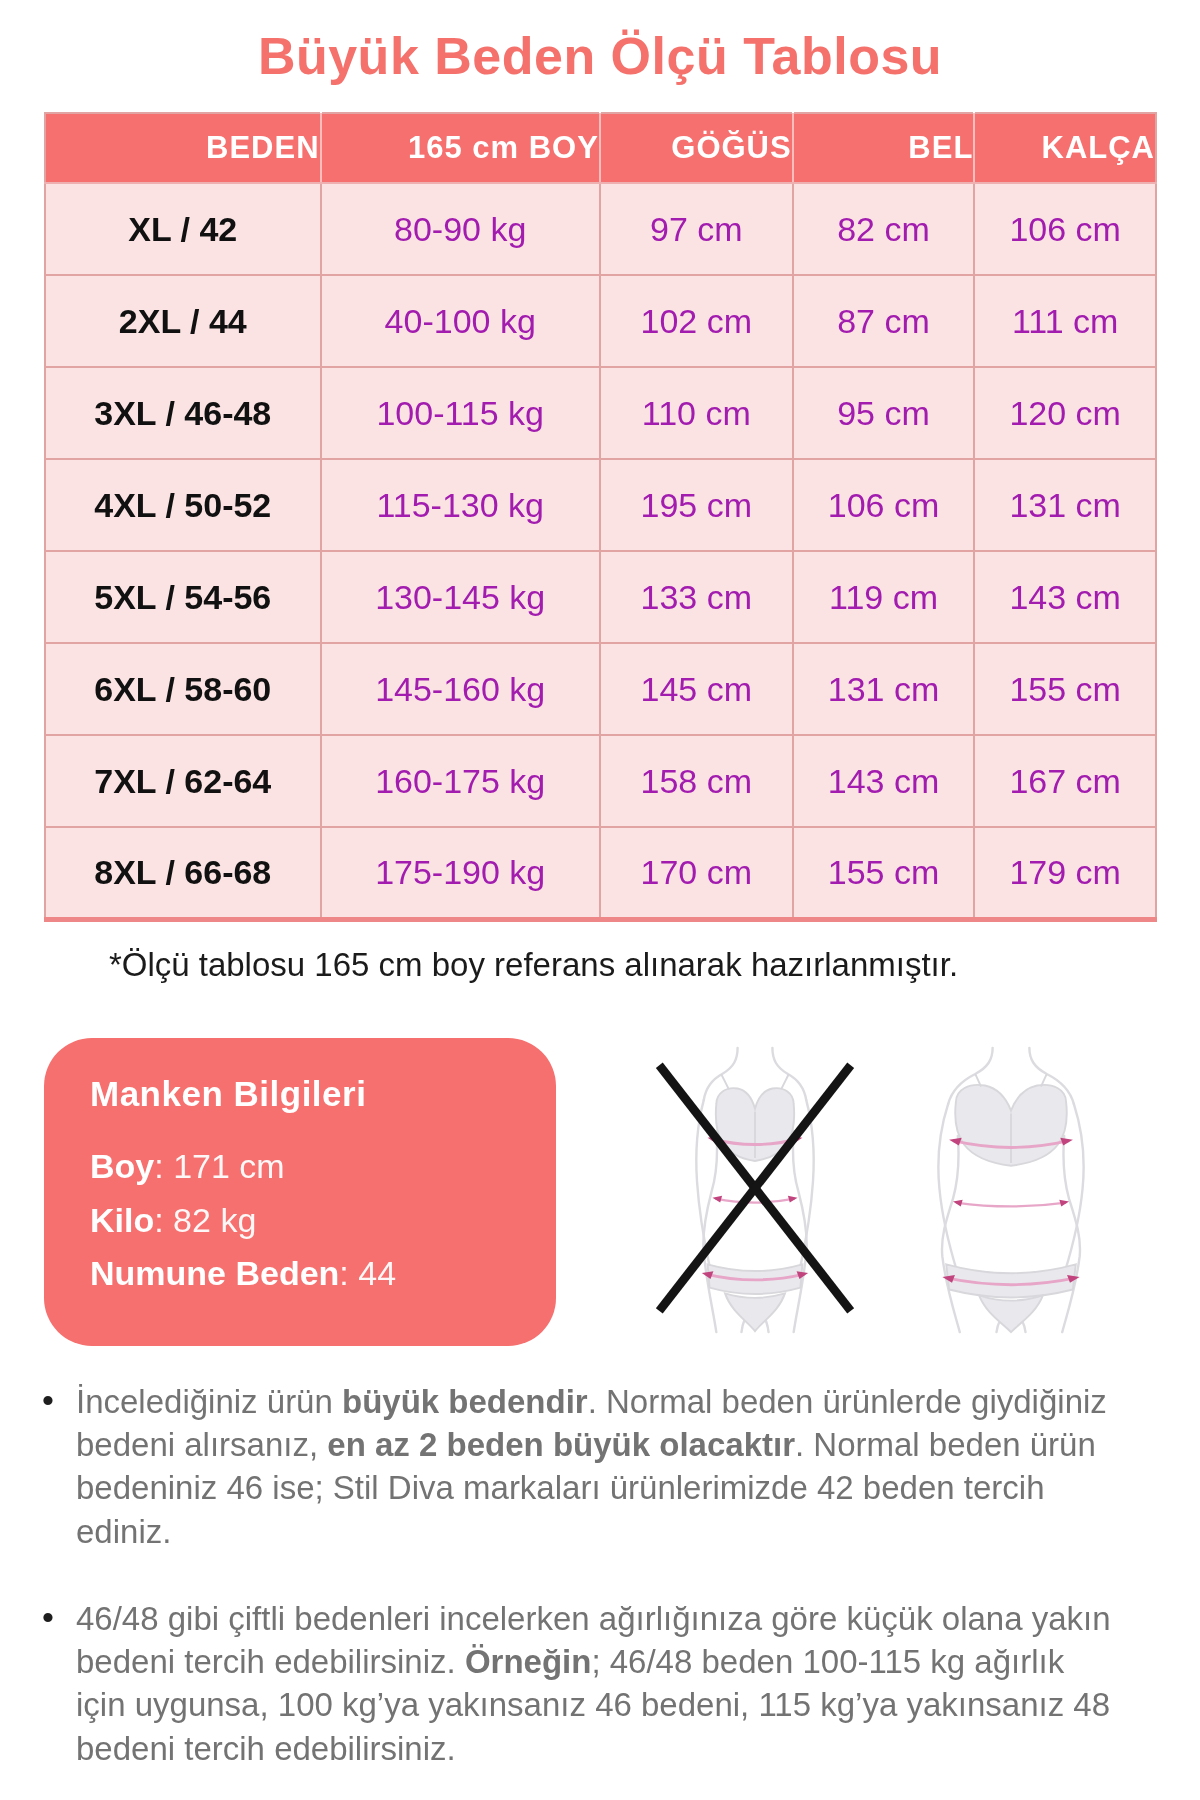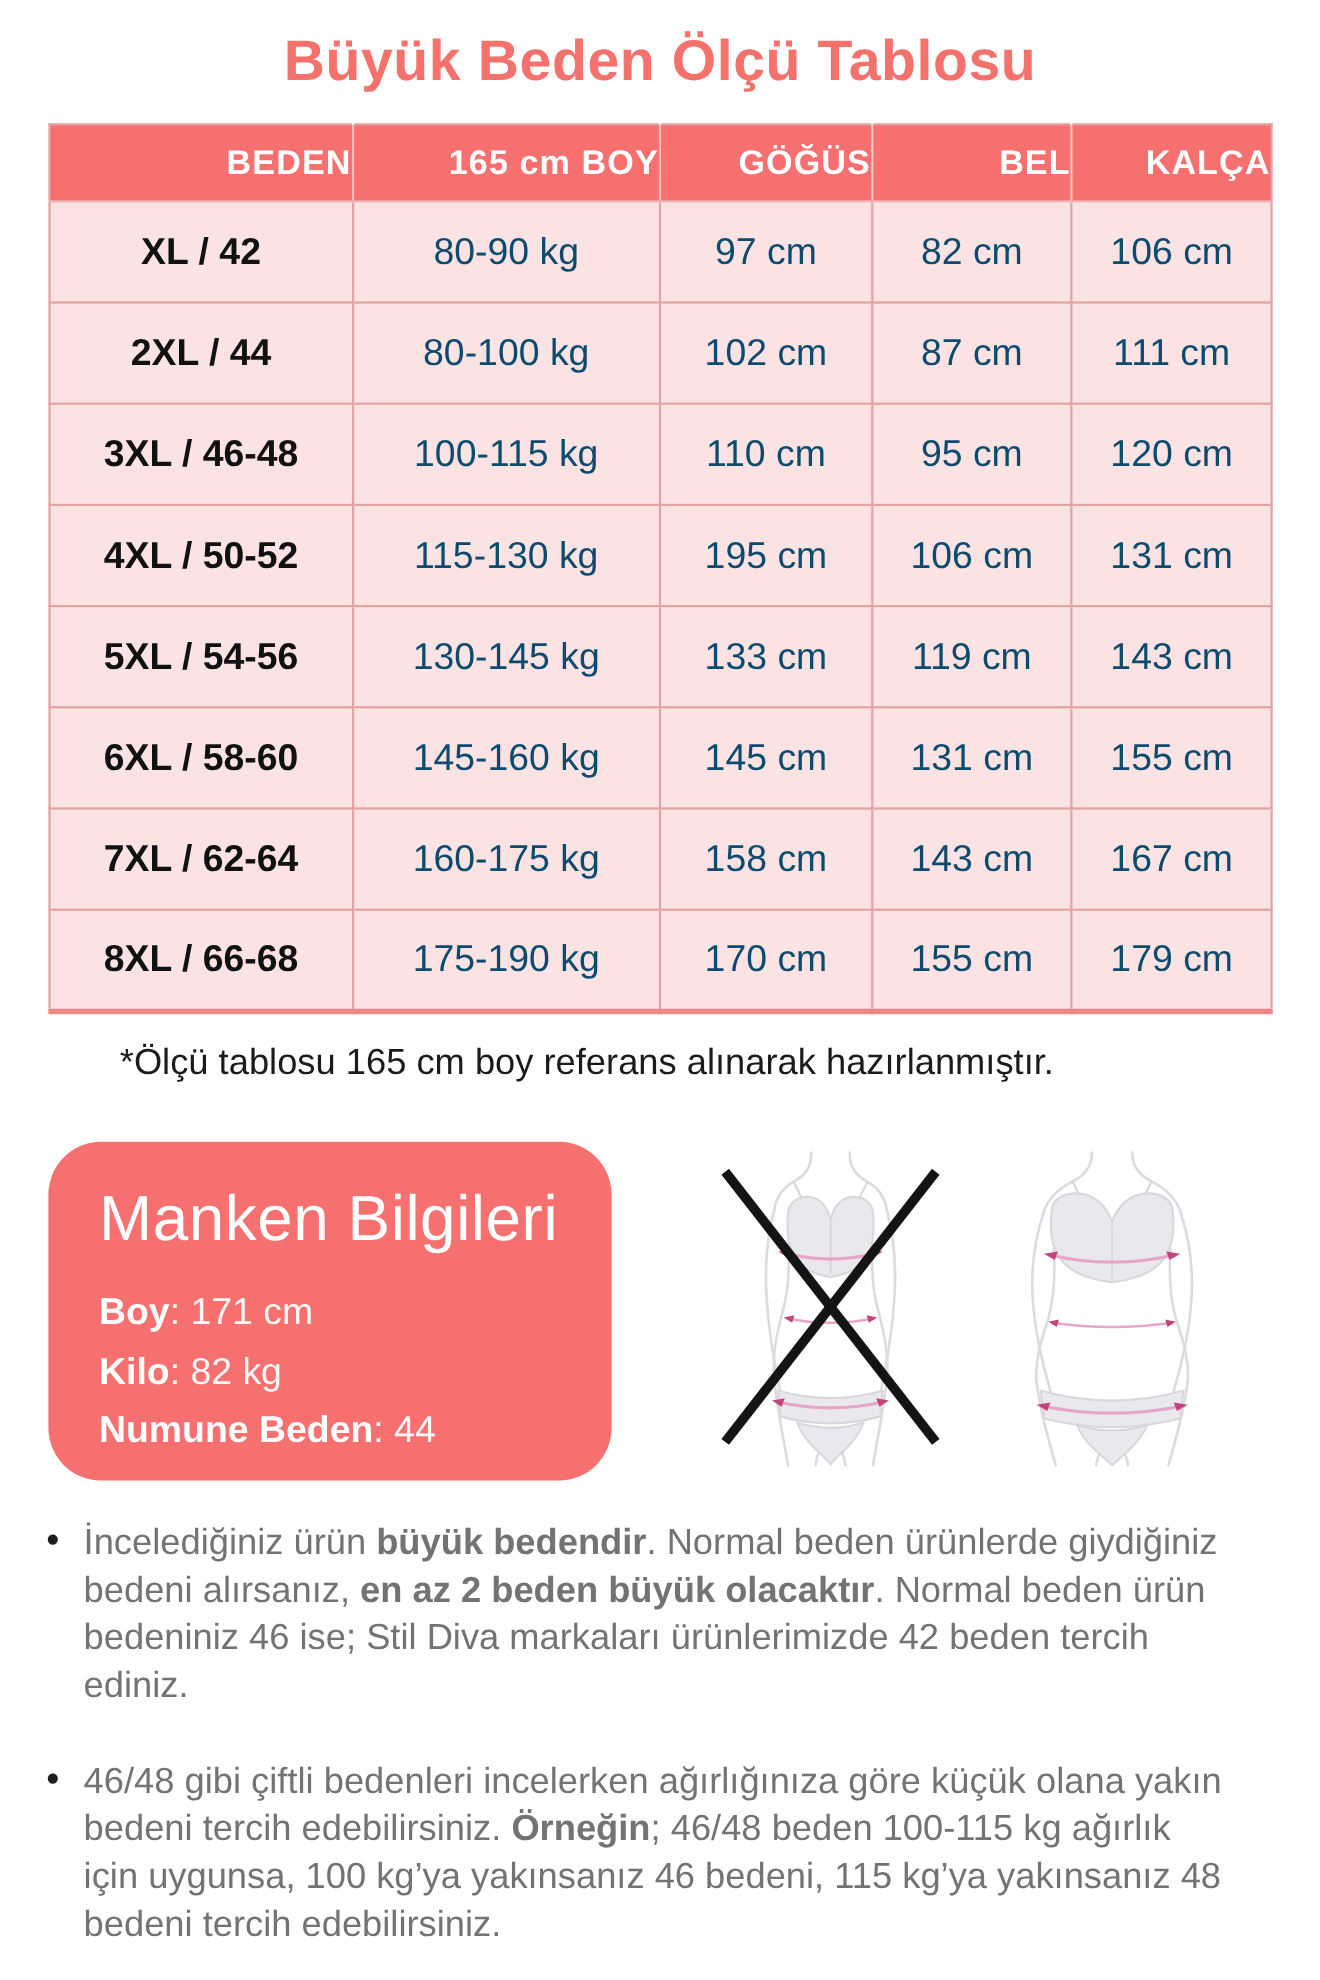--- a/index.html
+++ b/index.html
@@ -38,21 +38,21 @@
     height:70px;
     text-align:right;
     letter-spacing:1px;
     border-left:2px solid rgba(255,255,255,0.55);
     border-bottom:2px solid #eeb0b0;
   }
   .size-table th:first-child { border-left:none; }
   .size-table td {
     background:#fbe3e3;
     font-size:34px;
-    color:#0c4a6e;
+    color:#a21caf;
     height:92px;
     text-align:center;
     vertical-align:middle;
     border:2px solid #e2a3a3;
   }
   .size-table td.size-col { font-weight:bold; color:#111111; }
 
   
   .footnote {
     position:absolute; top:946px; left:0; width:1067px;
@@ -64,21 +64,21 @@
   
   .model-card {
     position:absolute; top:1038px; left:44px;
     width:512px; height:308px;
     background:#f5706e;
     border-radius:48px;
     color:#ffffff;
     padding:36px 20px 0 46px;
   }
   .model-card h2 {
-    font-size:58px; font-weight:normal;
+    font-size:35px; font-weight:bold;
     margin-bottom:26px;
     letter-spacing:0.5px;
   }
   .model-line { font-size:34px; line-height:1.58; }
   .model-line .lbl { font-weight:bold;margin-top:40px; }
   .model-line .val { font-weight:normal; opacity:0.95; }
 
   
   .figures {
     position:absolute; top:1044px; left:640px;
@@ -135,21 +135,21 @@
     <tbody>
       <tr>
         <td class="size-col">XL / 42</td>
         <td>80-90 kg</td>
         <td>97 cm</td>
         <td>82 cm</td>
         <td>106 cm</td>
       </tr>
       <tr>
         <td class="size-col">2XL / 44</td>
-        <td>80-100 kg</td>
+        <td>40-100 kg</td>
         <td>102 cm</td>
         <td>87 cm</td>
         <td>111 cm</td>
       </tr>
       <tr>
         <td class="size-col">3XL / 46-48</td>
         <td>100-115 kg</td>
         <td>110 cm</td>
         <td>95 cm</td>
         <td>120 cm</td>

